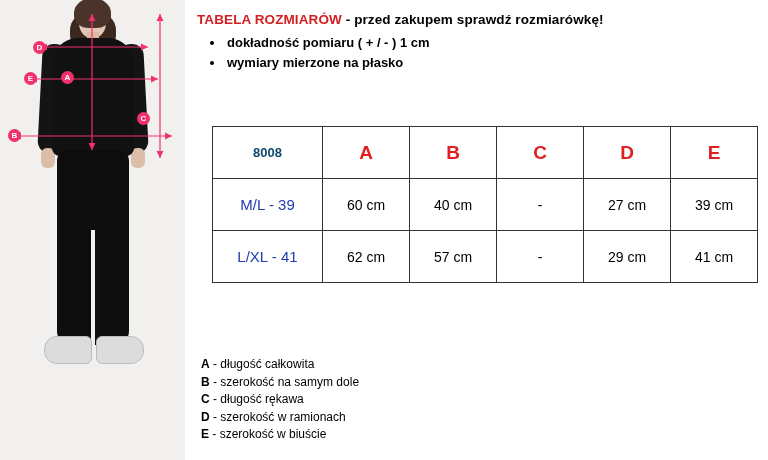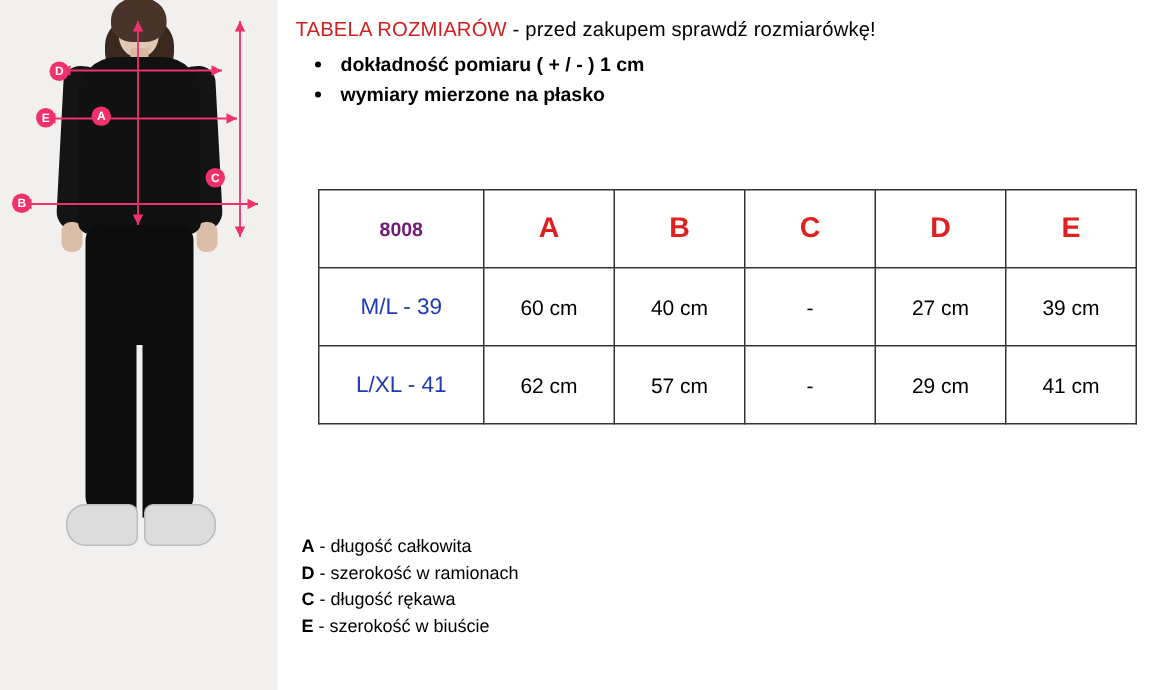--- a/index.html
+++ b/index.html
@@ -158,21 +158,21 @@
     top: 0;
     width: 575px;
     height: 460px;
   }
 
   #headline {
     position: absolute;
     left: 4px;
     top: 12px;
     font-size: 13.5px;
-    font-weight: normal;
+    font-weight: bold;
     letter-spacing: 0.1px;
   }
   #headline .red {
     color: #d32121;
   }
   #bullets {
     position: absolute;
     left: 16px;
     top: 33px;
     margin: 0;
@@ -204,21 +204,21 @@
   #size-table td.col-label { width: 107px; }
   #size-table td.col-meas  { width: 84px; }
 
   #size-table tr.head-row td {
     font-size: 19px;
     color: #e02020;
     font-weight: bold;
   }
   #size-table tr.head-row td.code-cell {
     font-size: 13px;
-    color: #701a75;
+    color: #0c4a6e;
   }
   #size-table td.size-cell {
     font-size: 15px;
     color: #1f3bb3;
     font-weight: normal;
   }
 
   
   #legend {
     position: absolute;
@@ -318,23 +318,26 @@
         <td class="col-meas">41 cm</td>
       </tr>
     </tbody>
   </table>
 
   <div id="legend">
     <div>
       <span class="key">A</span><span> - długość całkowita</span>
     </div>
     <div>
+      <span class="key">B</span><span> - szerokość na samym dole</span>
+    </div>
+    <div>
+      <span class="key">C</span><span> - długość rękawa</span>
+    </div>
+    <div>
       <span class="key">D</span><span> - szerokość w ramionach</span>
     </div>
     <div>
-      <span class="key">C</span><span> - długość rękawa</span>
-    </div>
-    <div>
       <span class="key">E</span><span> - szerokość w biuście</span>
     </div>
   </div>
 
 </div>
 
 </body></html>

